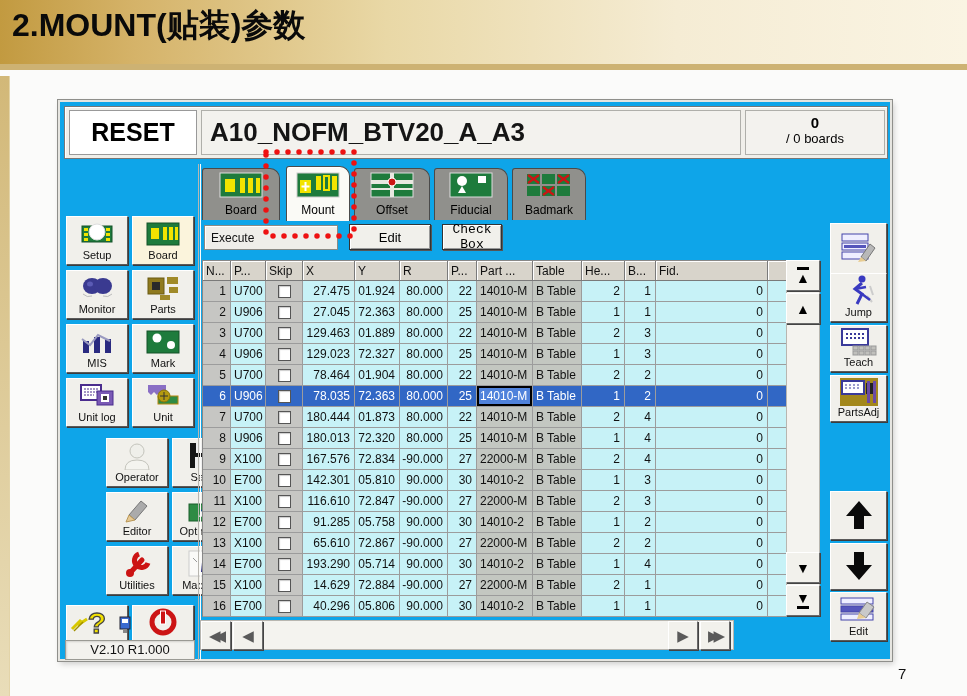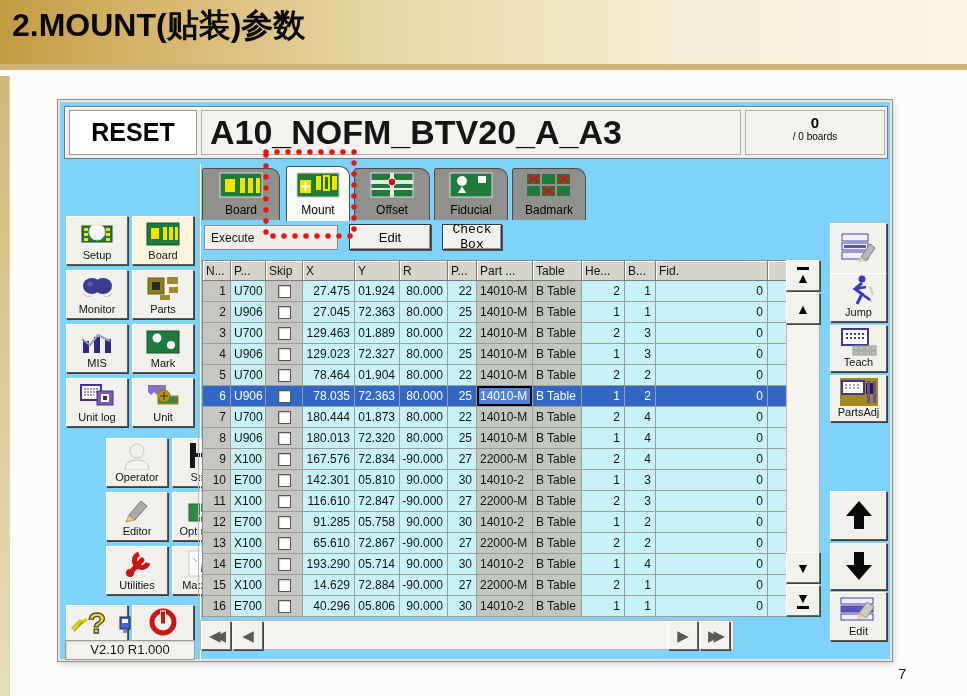--- a/index.html
+++ b/index.html
@@ -11,36 +11,36 @@
     background:linear-gradient(90deg,#C29A40 0%,#D5B369 14%,#E9D8A6 40%,#F5ECD4 70%,#FAF4E3 100%);
     border-bottom:6px solid #CDB273; }
   .slide-title { position:absolute; left:12px; top:4px; font-size:32px; font-weight:bold;
     color:#0A0A0A; letter-spacing:0px; white-space:nowrap; }
   .left-strip { position:absolute; left:0; top:76px; width:10px; height:620px;
     background:linear-gradient(180deg,#D2B878,#E9DDB9); border-right:1px solid #E3D4A8; }
   .page-num { position:absolute; left:898px; top:665px; font-size:15px; color:#111; }
 
   
   .app { position:absolute; left:58px; top:100px; width:834px; height:561px;
-    background:#7dd3fc; border:2px solid #E6E5E0;
+    background:#0ea5e9; border:2px solid #E6E5E0;
     box-shadow:0 0 0 1px #8F8F8B, 2px 3px 6px rgba(0,0,0,.18); }
 
   
   .topbar { position:absolute; left:4px; top:4px; width:824px; height:53px;
     background:#F0EFEA; border:1px solid #777; box-shadow:inset 1px 1px 0 #FFF; }
   .reset { position:absolute; left:4px; top:3px; width:128px; height:45px; background:#FFF;
     border:1px solid #999; font-weight:bold; font-size:25px; color:#000; text-align:center;
     font-family:inherit; }
   .progname { position:absolute; left:136px; top:3px; width:540px; height:45px;
-    background:#F3F2EE; border:1px solid #AFAFAA; font-weight:bold; font-size:34px; color:#151515;
+    background:#F3F2EE; border:1px solid #AFAFAA; font-weight:bold; font-size:26px; color:#151515;
     line-height:43px; padding-left:8px; white-space:nowrap; overflow:hidden; }
   .boards { position:absolute; left:680px; top:3px; width:140px; height:45px;
     background:#F3F2EE; border:1px solid #AFAFAA; text-align:center; }
   .boards .b0 { font-size:15px; font-weight:bold; padding-top:3px; }
-  .boards .b1 { font-size:10px; }
+  .boards .b1 { font-size:13px; }
 
   
   .sbtn { position:relative; display:flex; flex-direction:column; align-items:center;
     justify-content:flex-end; gap:0px; background:#F1F0EB; border:1px solid;
     border-color:#FFFFFF #5A5A5A #5A5A5A #FFFFFF; box-shadow:1px 1px 0 #3c3c3c;
     font-size:11px; color:#111; padding:1px 0 2px; font-family:inherit; }
   .sbtn .ic { flex:1; display:flex; align-items:center; justify-content:center; }
   .sbtn .lb { line-height:1.15; white-space:nowrap; }
   .sbtn.selected { background:#FBF4DC; }
 

